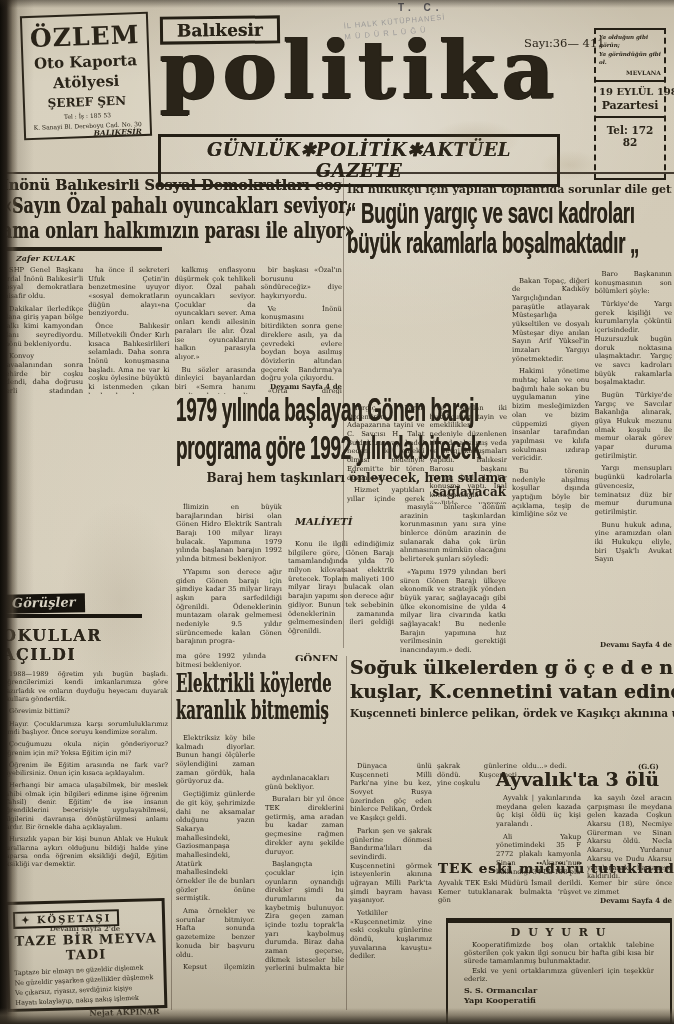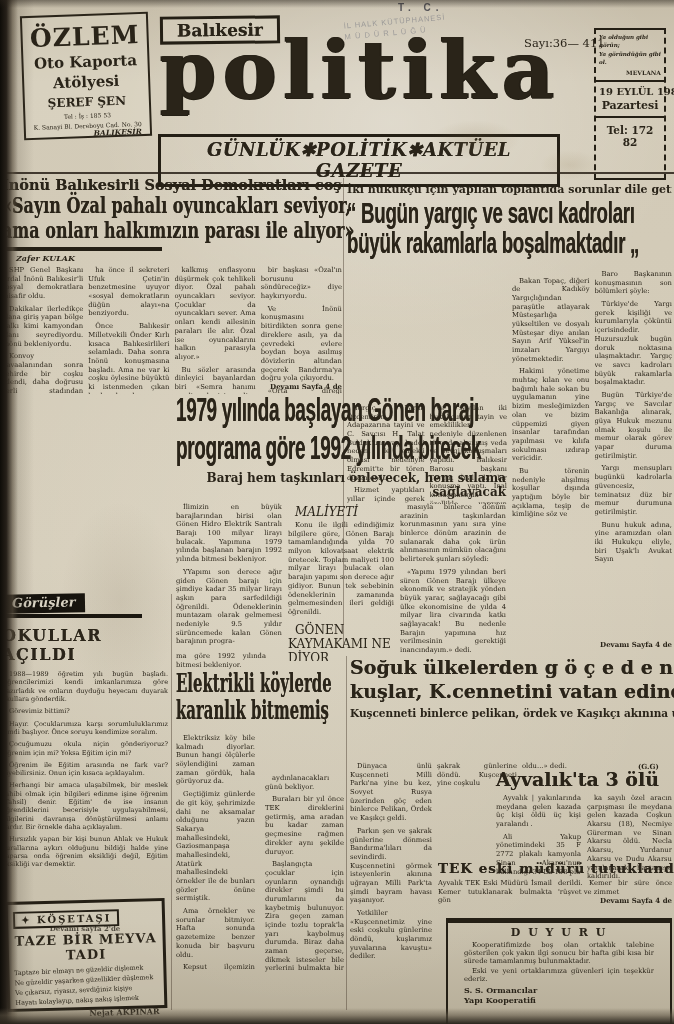--- a/index.html
+++ b/index.html
@@ -42,21 +42,21 @@
   .stamp{font-family:"Liberation Sans",sans-serif;color:rgba(75,80,95,.55);}
   .stamp-tc{left:398px;top:2px;font-size:10px;letter-spacing:5px;font-weight:bold;color:rgba(55,55,65,.8);}
   .stamp-lib{left:344px;top:16px;font-size:7.5px;line-height:1.5;transform:rotate(-5deg);letter-spacing:1px;color:rgba(80,86,104,.42);}
   
   .kicker{font-weight:bold;white-space:nowrap;overflow:hidden;}
   .scaled{transform-origin:top left;font-weight:bold;}
   .sanshead{font-family:"Liberation Sans",sans-serif;}
   .byline{font-size:8px;font-weight:bold;font-style:italic;}
   .more{font-weight:bold;font-size:7px;text-align:right;}
   .subhead{font-weight:bold;}
-  .colhead{font-size:12px;font-weight:normal;font-style:italic;text-indent:7px;margin:2px 0;}
+  .colhead{font-size:10px;font-weight:bold;font-style:italic;text-indent:7px;margin:13px 0;}
   
   .rubric-bar{background:#16130d;color:#d8d2c2;font-style:italic;font-weight:bold;font-size:13px;
     padding:1px 10px 3px;display:inline-block;transform:rotate(-1deg);}
   .rubric-rule{height:4px;background:#16130d;margin-top:1px;width:140px;}
   .okullar-head{font-size:16px;font-weight:bold;letter-spacing:1.5px;margin:8px 0 6px;}
   .kose-box{left:6px;top:900px;width:160px;height:110px;border:3px solid #241f15;transform:rotate(-1.5deg);
     box-sizing:border-box;padding:4px 5px;background:rgba(235,230,215,.2);}
   .kose-label{border:2px solid #241f15;display:inline-block;font-size:10px;font-weight:bold;letter-spacing:2px;padding:1px 6px;}
   .kose-title{font-size:13px;font-weight:bold;text-align:center;margin:5px 0 4px;letter-spacing:1px;}
   .kose-poem{font-size:6.4px;line-height:1.55;transform:rotate(-1deg);}

